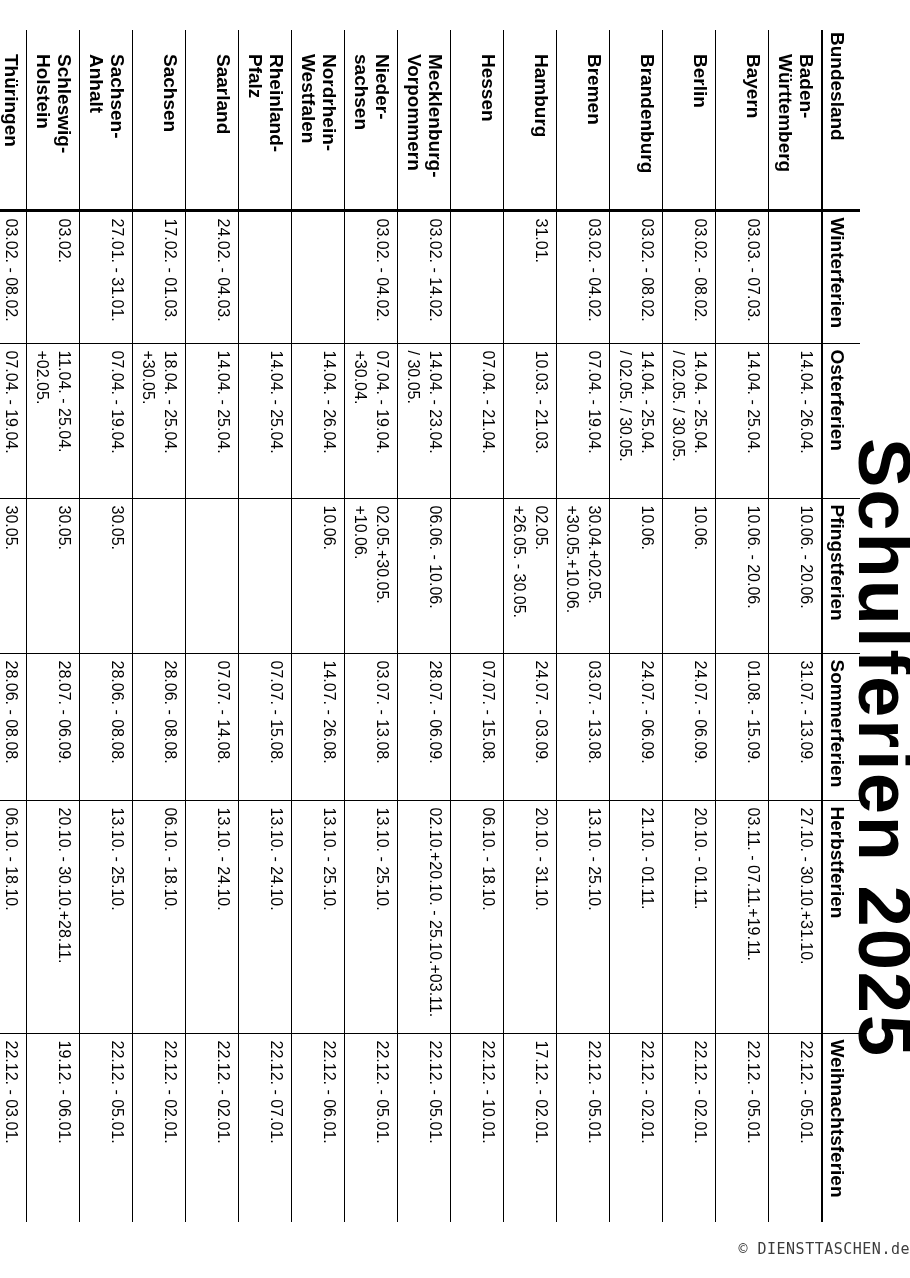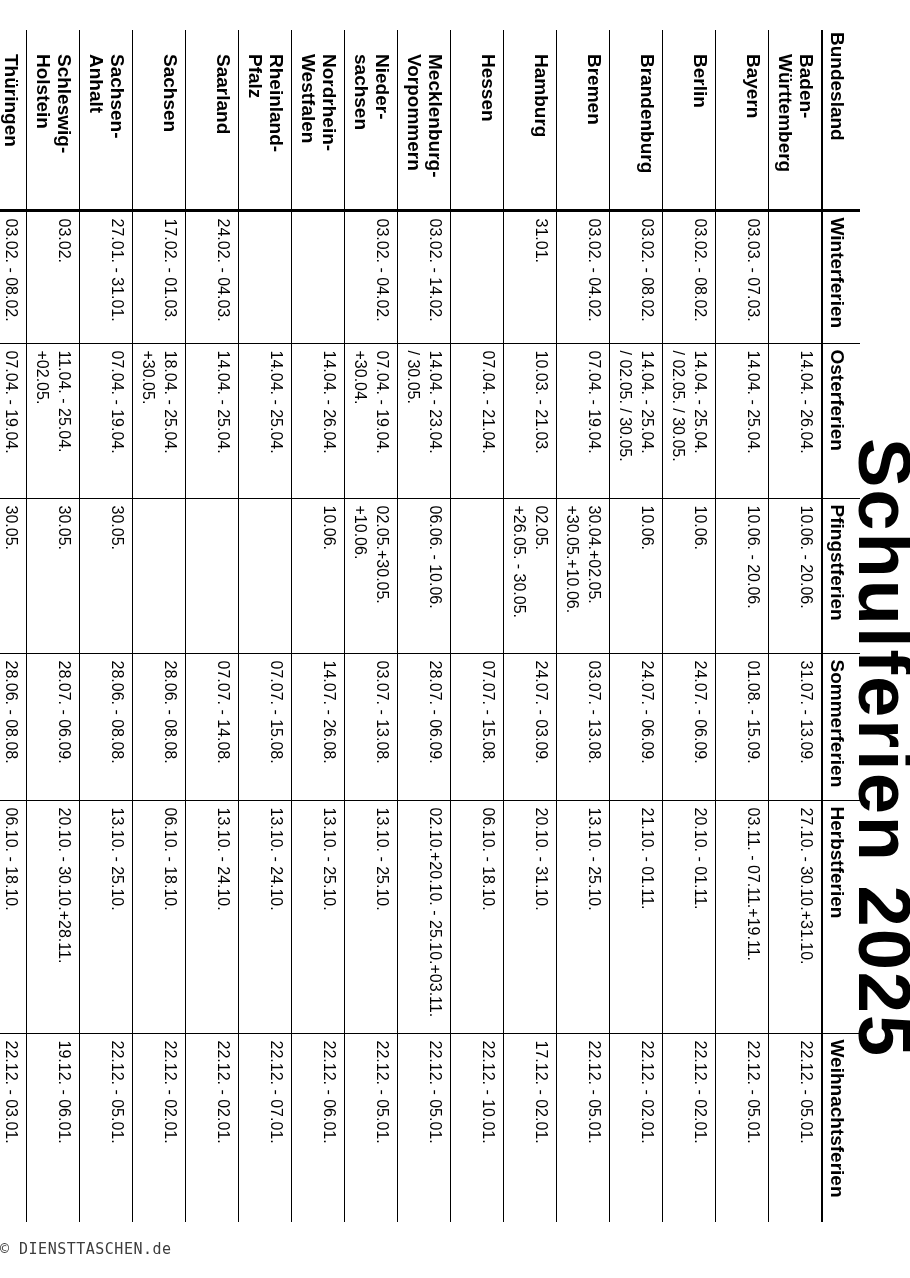--- a/index.html
+++ b/index.html
@@ -67,21 +67,21 @@
     line-height: 21px;
     padding-left: 24px;
     border-left: none;
     border-right: 3px solid #000;
   }
 
   .footer {
     position: absolute;
     left: 0; right: 0;
     top: 1240px;
-    text-align: left;
+    text-align: right;
     font-family: "DejaVu Sans Mono", monospace;
     font-size: 15px;
     letter-spacing: 0.5px;
     color: #3c3c3c;
   }
 </style>
 </head>
 <body>
 
 <div class="page">

